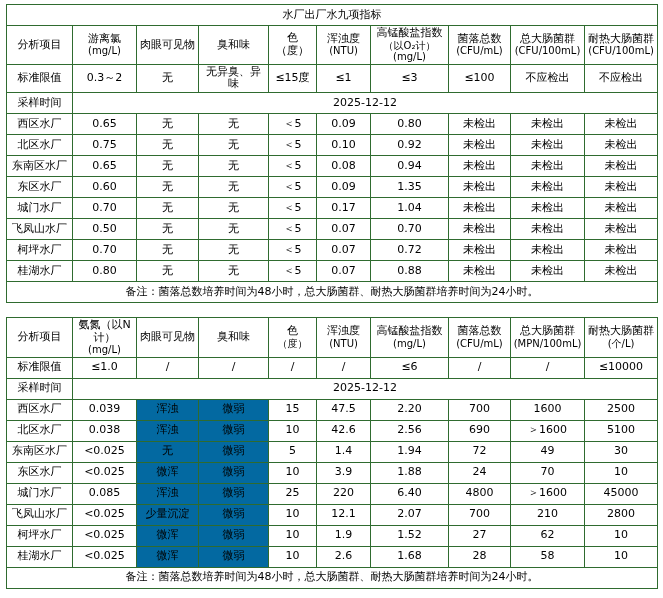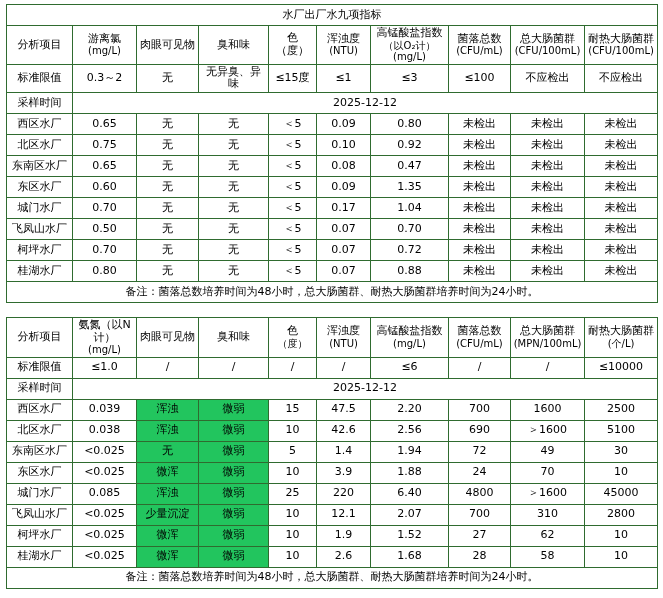--- a/index.html
+++ b/index.html
@@ -57,21 +57,21 @@
   .note {
     font-size: 11px;
     text-align: left;
     padding: 3px 2px 3px 4px;
     height: auto;
   }
   .spacer {
     height: 14px;
   }
   .green-cell {
-    background: #22c55e;
+    background: #0369a1;
   }
   .sampledate-label {
     height: 18px;
   }
 </style>
 </head>
 <body>
 
 <div class="page">
 
@@ -164,21 +164,21 @@
         <td>未检出</td>
         <td>未检出</td>
       </tr>
       <tr>
         <td class="rowname">东南区水厂</td>
         <td>0.65</td>
         <td>无</td>
         <td>无</td>
         <td>＜5</td>
         <td>0.08</td>
-        <td>0.47</td>
+        <td>0.94</td>
         <td>未检出</td>
         <td>未检出</td>
         <td>未检出</td>
       </tr>
       <tr>
         <td class="rowname">东区水厂</td>
         <td>0.60</td>
         <td>无</td>
         <td>无</td>
         <td>＜5</td>
@@ -370,21 +370,21 @@
       </tr>
       <tr>
         <td class="rowname">飞凤山水厂</td>
         <td>&lt;0.025</td>
         <td class="green-cell">少量沉淀</td>
         <td class="green-cell">微弱</td>
         <td>10</td>
         <td>12.1</td>
         <td>2.07</td>
         <td>700</td>
-        <td>310</td>
+        <td>210</td>
         <td>2800</td>
       </tr>
       <tr>
         <td class="rowname">柯坪水厂</td>
         <td>&lt;0.025</td>
         <td class="green-cell">微浑</td>
         <td class="green-cell">微弱</td>
         <td>10</td>
         <td>1.9</td>
         <td>1.52</td>

